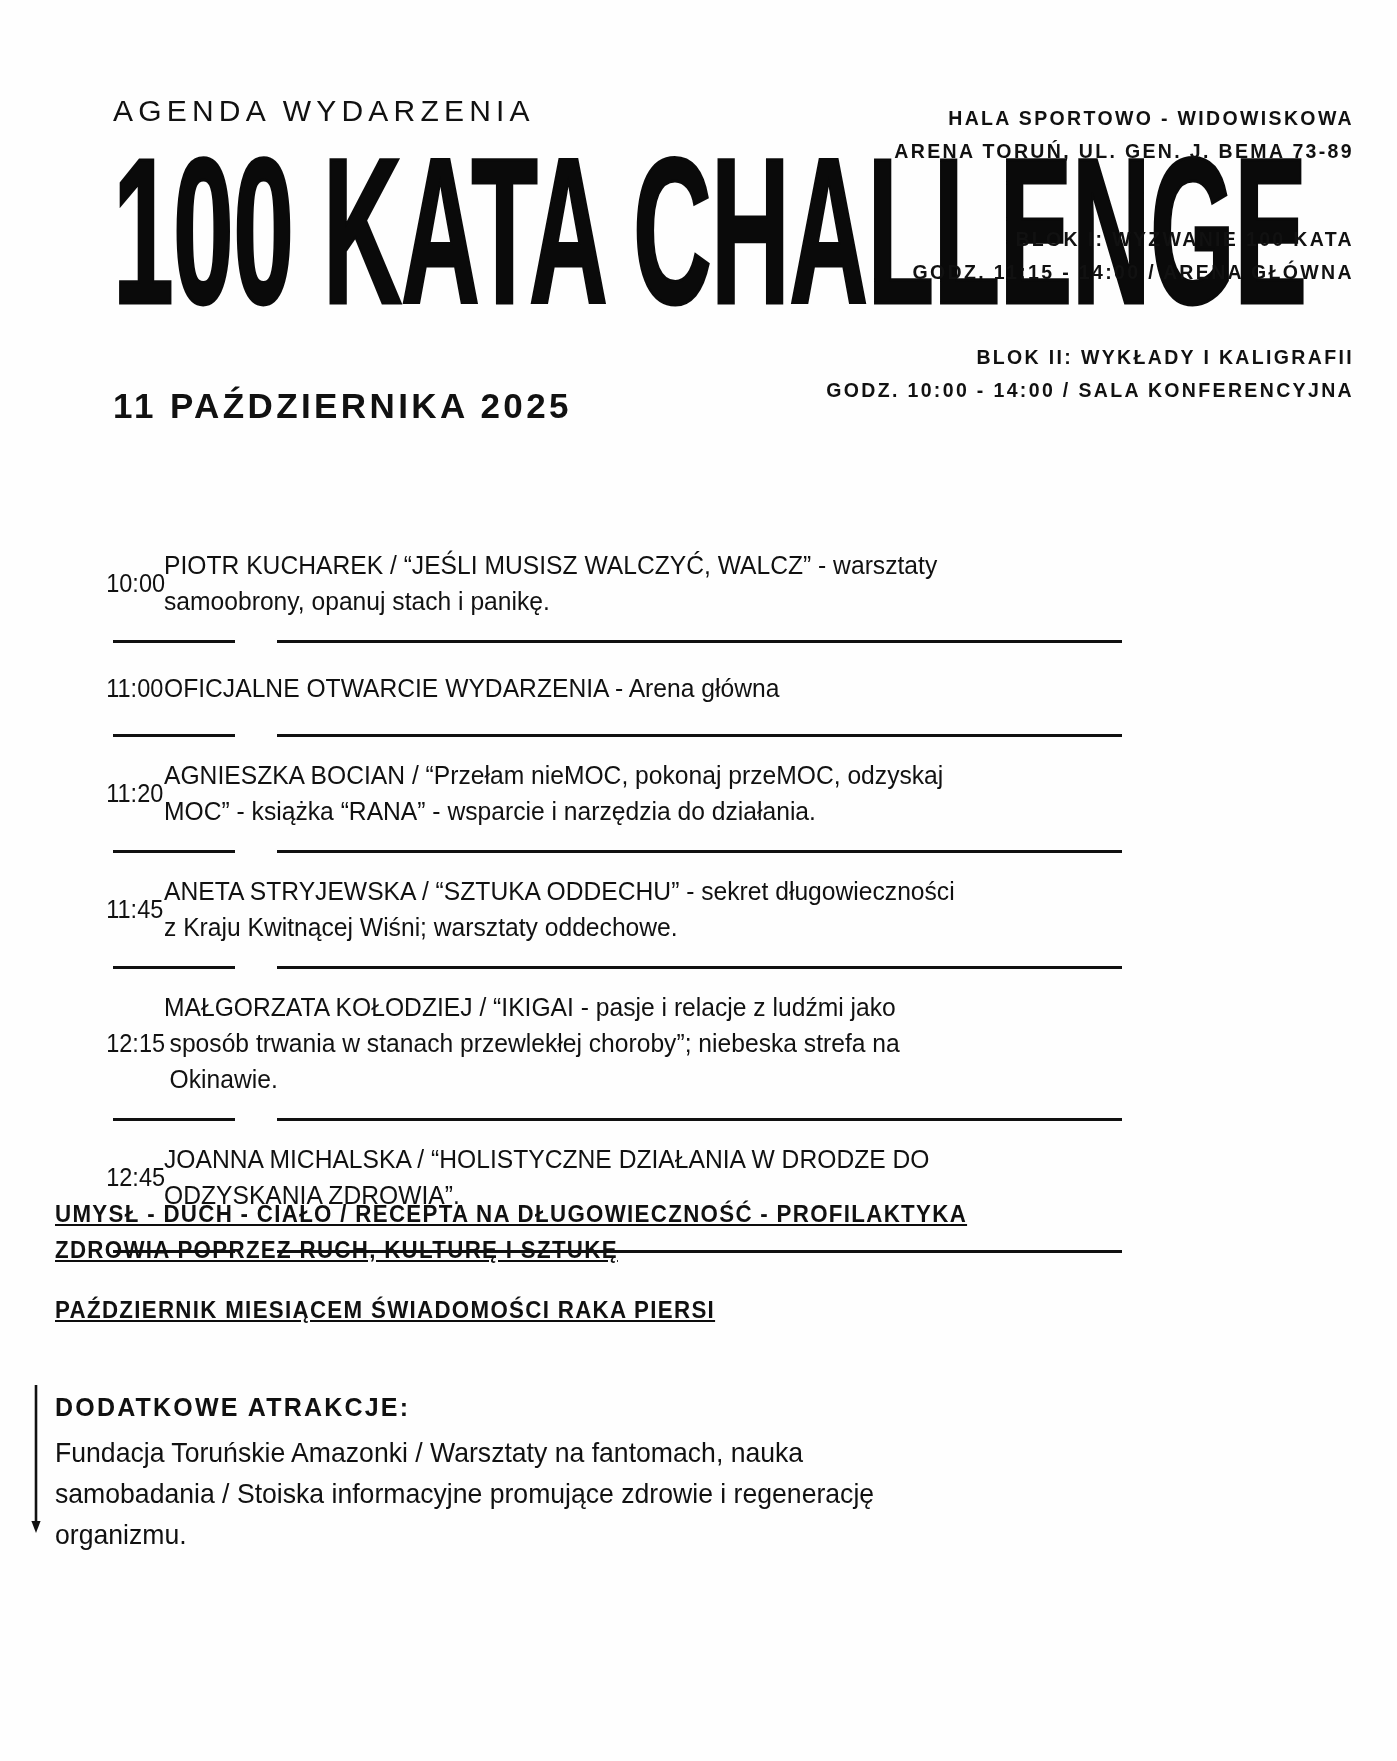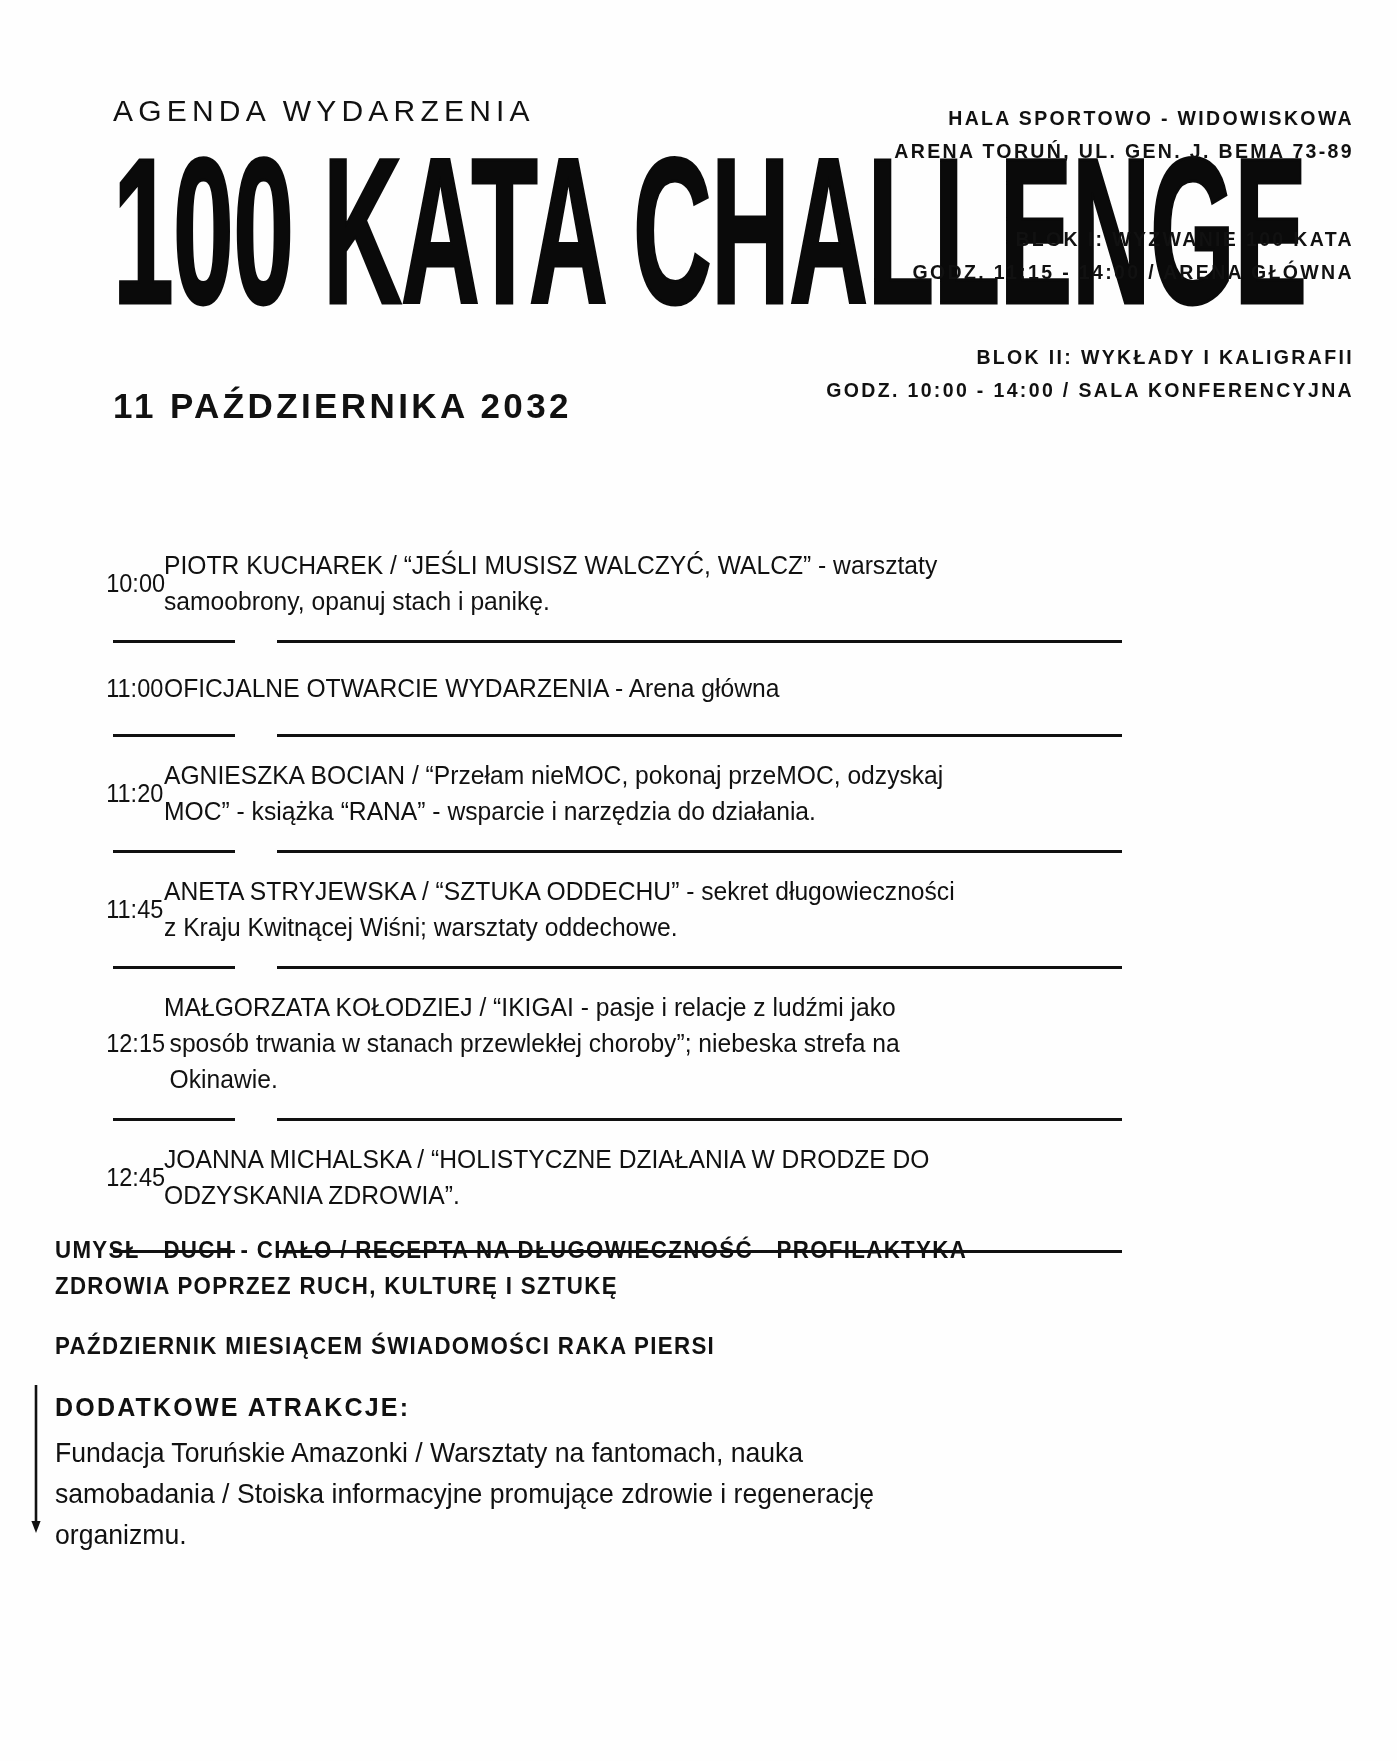--- a/index.html
+++ b/index.html
@@ -150,22 +150,23 @@
   .row-body { display: flex; align-items: center; min-height: 64px; }
   .row-body.two-line { min-height: 86px; }
   .row-body.three-line { min-height: 122px; }
 
   .desc .l2 { padding-left: 6px; }
 
   
   .footer {
     position: absolute;
     left: 55px;
-    top: 1232px;
+    top: 1196px;
     width: 1300px;
+    text-decoration: underline;
   }
 
   .slogan {
     font-family: "Liberation Sans Narrow", "Liberation Sans", sans-serif;
     font-size: 23px;
     font-weight: 700;
     letter-spacing: 1.35px;
     line-height: 36px;
     color: #111;
     transform: scaleX(0.97);
@@ -226,21 +227,21 @@
 </head>
 <body>
 
 <div class="page">
 
   <div class="header">
 
     <div class="header-left">
       <div class="kicker">AGENDA WYDARZENIA</div>
       <div class="bigtitle">100 KATA CHALLENGE</div>
-      <div class="dateline">11 PAŹDZIERNIKA 2032</div>
+      <div class="dateline">11 PAŹDZIERNIKA 2025</div>
     </div>
 
     <div class="header-right">
       <div class="hr-line">HALA SPORTOWO - WIDOWISKOWA</div>
       <div class="hr-line">ARENA TORUŃ, UL. GEN. J. BEMA 73-89</div>
 
       <div class="hr-gap"></div>
 
       <div class="hr-line">BLOK I: WYZWANIE 100 KATA</div>
       <div class="hr-line">GODZ. 11:15 - 14:00 / ARENA GŁÓWNA</div>

